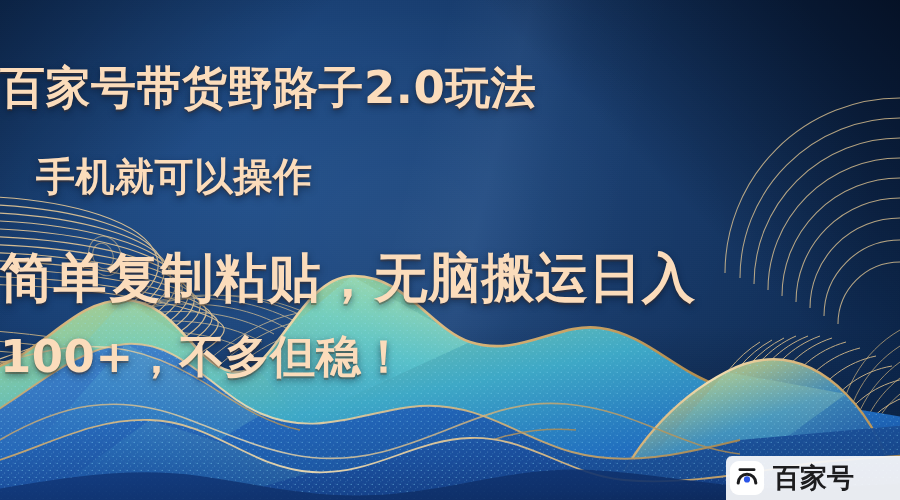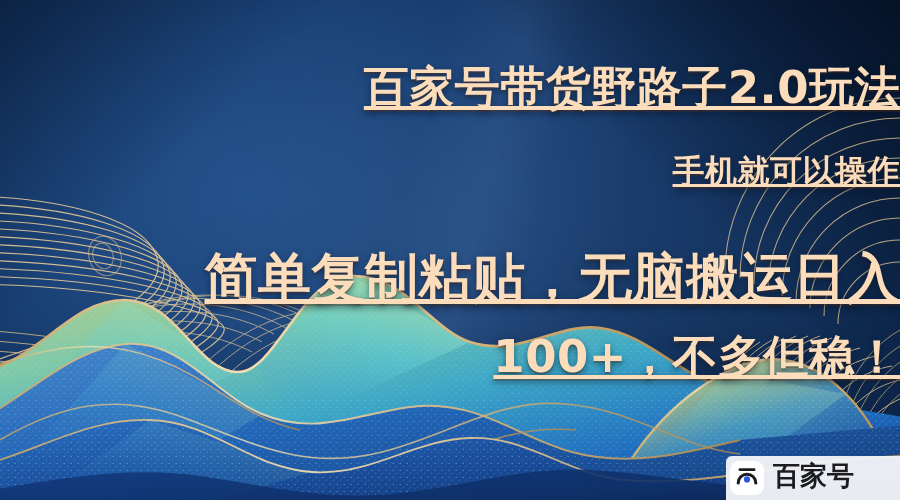--- a/index.html
+++ b/index.html
@@ -44,34 +44,33 @@
     background: linear-gradient(104deg,
       rgba(255,255,255,0) 44%,
       rgba(160,200,255,0.065) 52%,
       rgba(160,200,255,0.02) 58%,
       rgba(255,255,255,0) 66%);
   }
   
   .headline {
     position: absolute;
     left: 0;
-    right: 0;
-    text-align: right;
+    right: 12px;
+    text-align: left;
     color: #fbdcbb;
     font-weight: 700;
     letter-spacing: 0.5px;
     white-space: nowrap;
     text-shadow:
       0 2px 0 rgba(88,46,16,0.30),
       0 3px 7px rgba(6,18,38,0.55);
     font-family: "DejaVu Sans", "Liberation Sans", sans-serif;
-    text-decoration: underline;
   }
   #line1 { top: 58px;  font-size: 45px; }
-  #line2 { top: 150px; font-size: 32px; }
+  #line2 { top: 150px; font-size: 39px; margin-left: 36px; }
   #line3 { top: 243px; font-size: 53px; }
   #line4 { top: 327px; font-size: 45px; }
 
   
   .logo-box {
     position: absolute;
     left: 726px;
     top: 456px;
     width: 174px;
     height: 44px;
@@ -90,21 +89,21 @@
     position: relative;
     flex: 0 0 auto;
     box-shadow: 0 0 0 1px rgba(0,0,0,0.05) inset;
   }
   .logo-word {
     font-size: 27px;
     font-weight: 700;
     color: #1c1c1e;
     letter-spacing: 0px;
     line-height: 1;
-    font-family: Liberation Mono, monospace;
+    font-family: Liberation Serif, serif;
   }
 </style>
 </head>
 <body>
 
 <div id="poster">
 
   <div class="layer bg-base"></div>
   <div class="layer bg-sheen"></div>
   <div class="layer bg-grain"></div>

